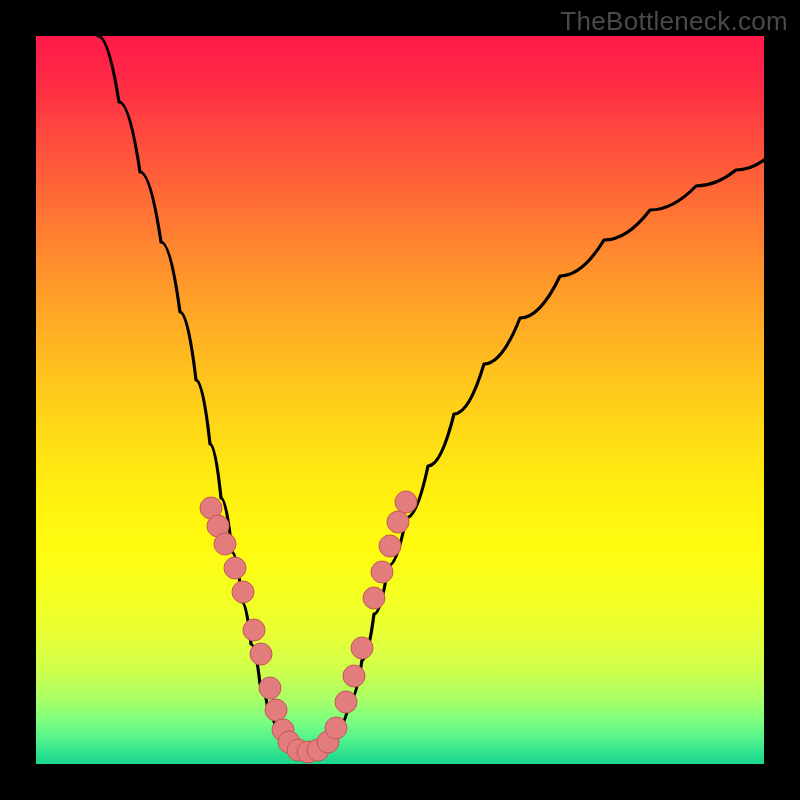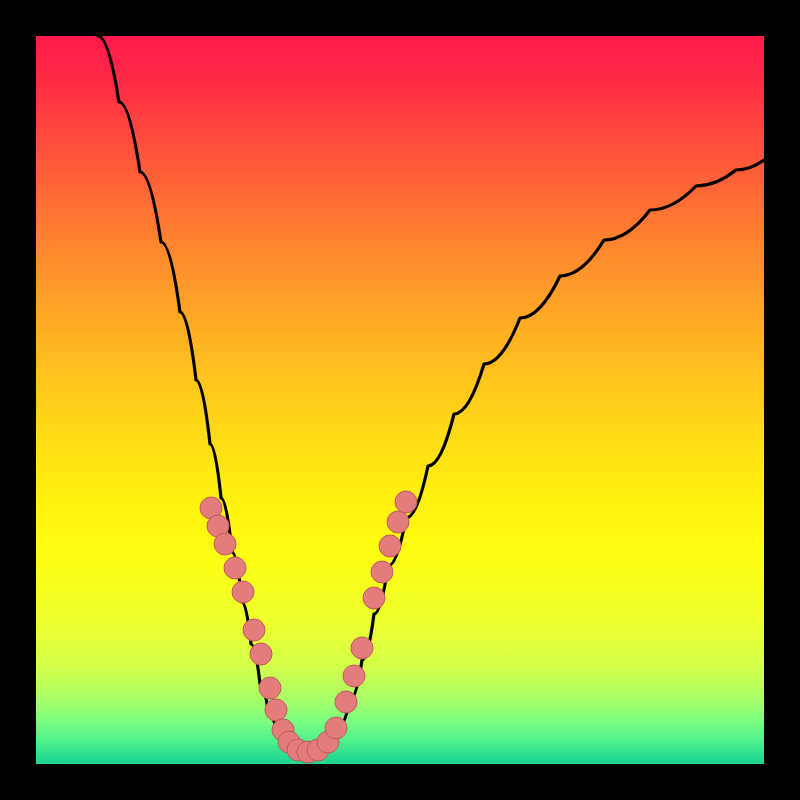--- a/index.html
+++ b/index.html
@@ -98,13 +98,14 @@
           <circle cx="318" cy="640" r="11" fill="#e37c7c" stroke="#c25858" stroke-width="1"></circle>
           <circle cx="326" cy="612" r="11" fill="#e37c7c" stroke="#c25858" stroke-width="1"></circle>
           <circle cx="338" cy="562" r="11" fill="#e37c7c" stroke="#c25858" stroke-width="1"></circle>
           <circle cx="346" cy="536" r="11" fill="#e37c7c" stroke="#c25858" stroke-width="1"></circle>
           <circle cx="354" cy="510" r="11" fill="#e37c7c" stroke="#c25858" stroke-width="1"></circle>
           <circle cx="362" cy="486" r="11" fill="#e37c7c" stroke="#c25858" stroke-width="1"></circle>
           <circle cx="370" cy="466" r="11" fill="#e37c7c" stroke="#c25858" stroke-width="1"></circle>
         </g>
     </svg>
   </div>
+  <div class="watermark">TheBottleneck.com</div>
 </div>
 
 </body></html>

